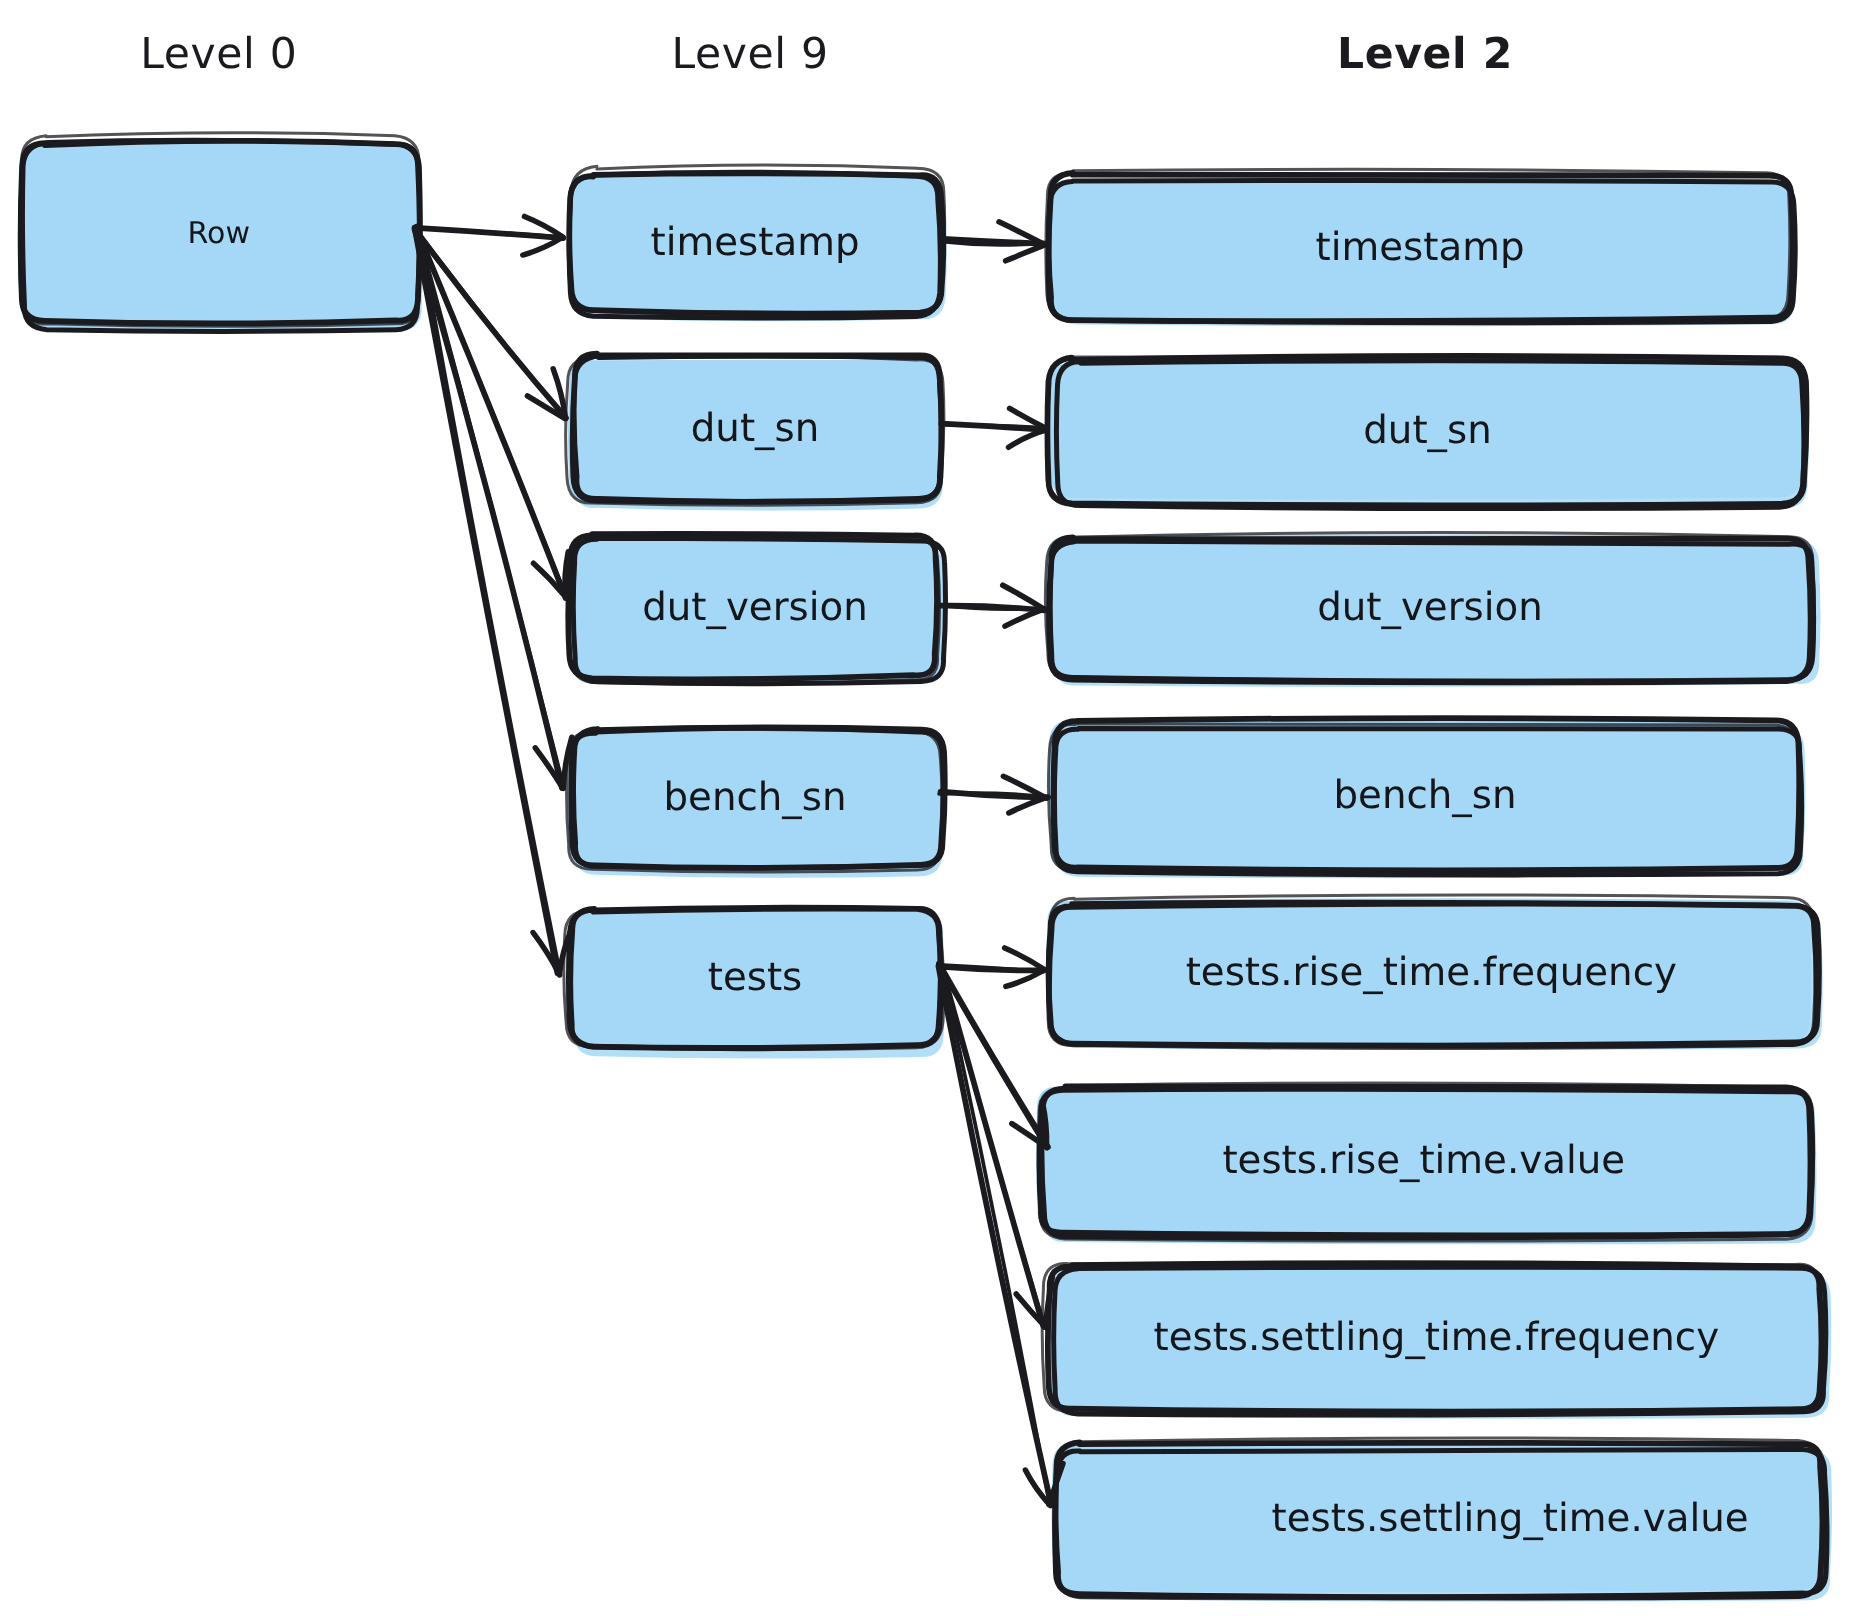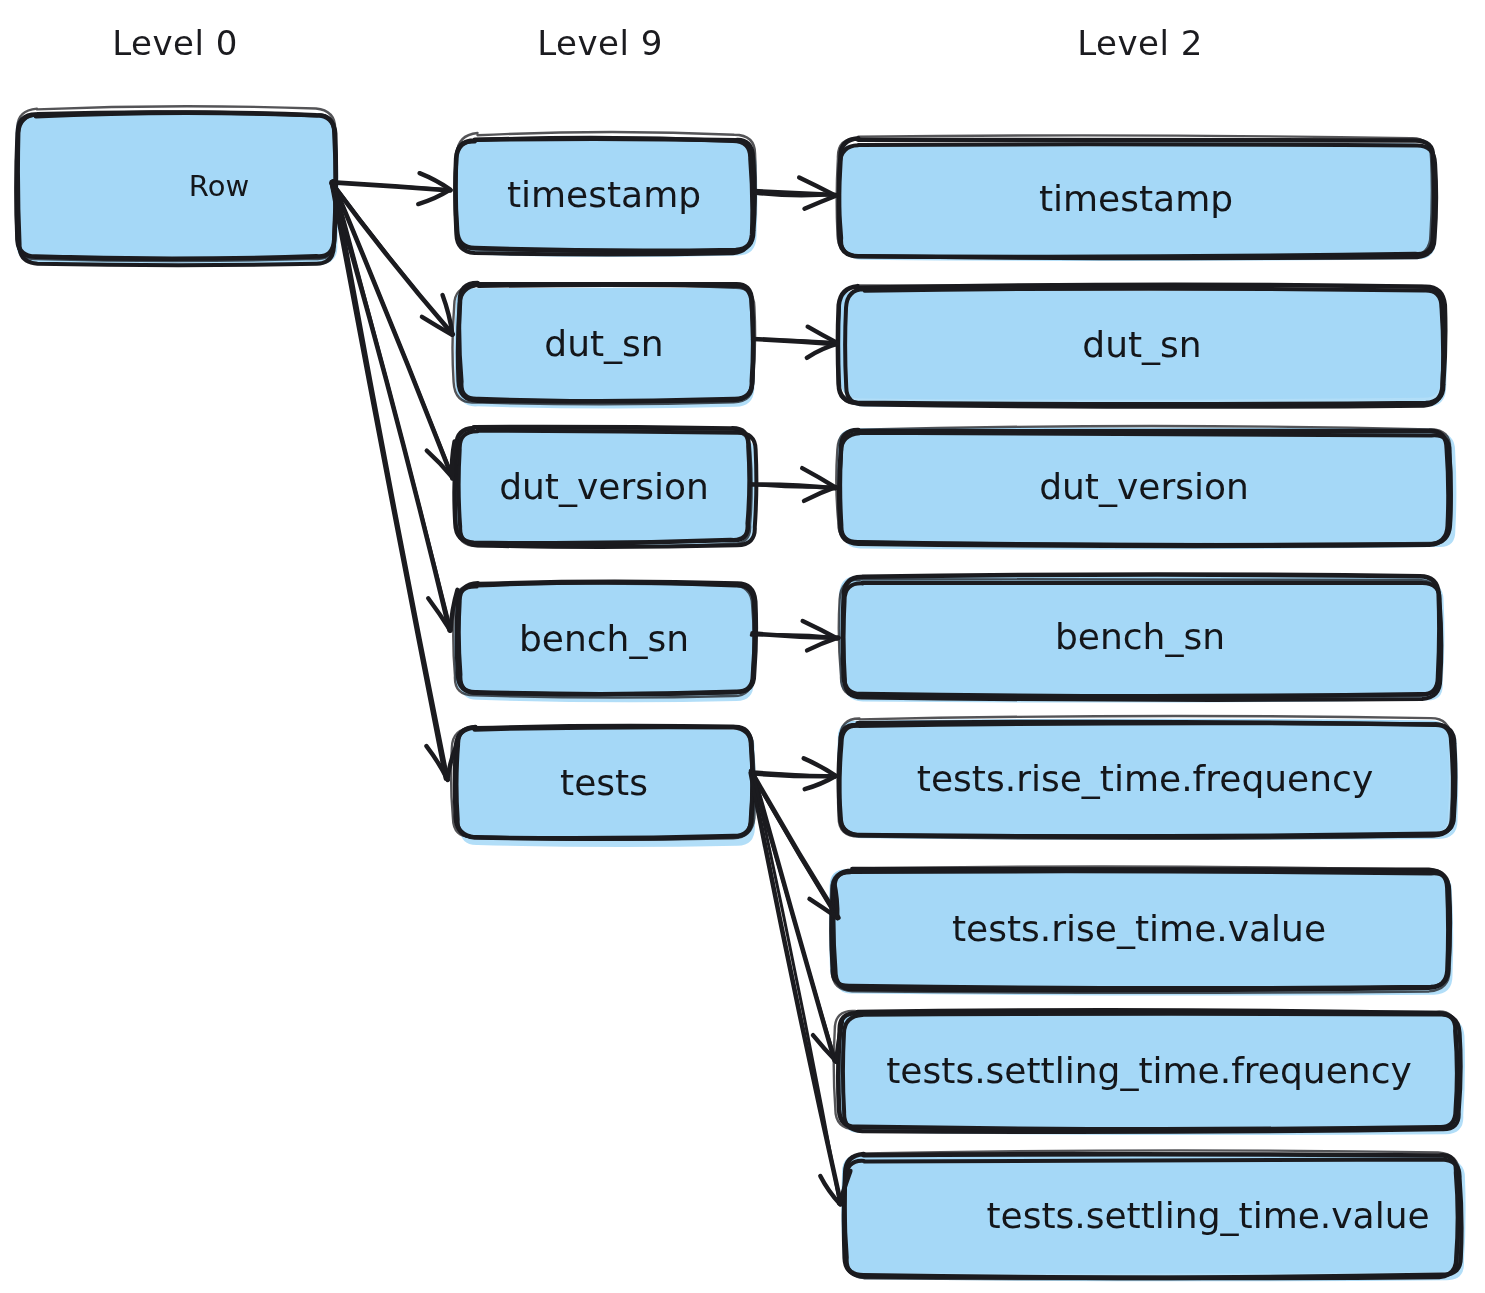--- a/index.html
+++ b/index.html
@@ -32,31 +32,30 @@
     color: #1b1b1f;
     letter-spacing: 0.5px;
     transform: translateX(-50%);
     white-space: nowrap;
     text-align: right;
     -webkit-font-smoothing: antialiased;
   }
   .node-label {
     position: absolute;
     font-family: "DejaVu Sans", sans-serif;
-    font-size: 36px;
+    font-size: 31px;
     font-weight: 400;
     color: #14161a;
     white-space: nowrap;
     transform: translate(-50%, -50%);
     pointer-events: none;
     -webkit-font-smoothing: antialiased;
   }
   .node-label.big {
-    font-size: 29px;
-    margin-left: 44px;
+    font-size: 24px;
   }
   .node-hit {
     position: absolute;
     cursor: pointer;
     background: transparent;
   }
 </style>
 </head>
 <body>
 
@@ -263,15 +262,15 @@
       <div class="node-hit" style="left: 840px; top: 722px; width: 610px; height: 112px;"></div>
       <div class="node-label" style="left: 1145px; top: 778px;">tests.rise_time.frequency</div>
       <div class="node-hit" style="left: 832px; top: 870px; width: 614px; height: 116px;"></div>
       <div class="node-label" style="left: 1139px; top: 928px;">tests.rise_time.value</div>
       <div class="node-hit" style="left: 840px; top: 1014px; width: 618px; height: 112px;"></div>
       <div class="node-label" style="left: 1149px; top: 1070px;">tests.settling_time.frequency</div>
       <div class="node-hit" style="left: 844px; top: 1156px; width: 614px; height: 118px;"></div>
       <div class="node-label" style="left: 1208px; top: 1215px;">tests.settling_time.value</div>
       <div class="col-label" style="left: 175px; top: 23px;">Level 0</div>
       <div class="col-label" style="left: 600px; top: 23px;">Level 9</div>
-      <div class="col-label" style="left: 1140px; top: 23px;">Level 2</div>
+      <div class="col-label" style="left: 1140px; top: 23px; font-weight: bold;">Level 2</div>
     </div>
 </div>
 
 </body></html>

